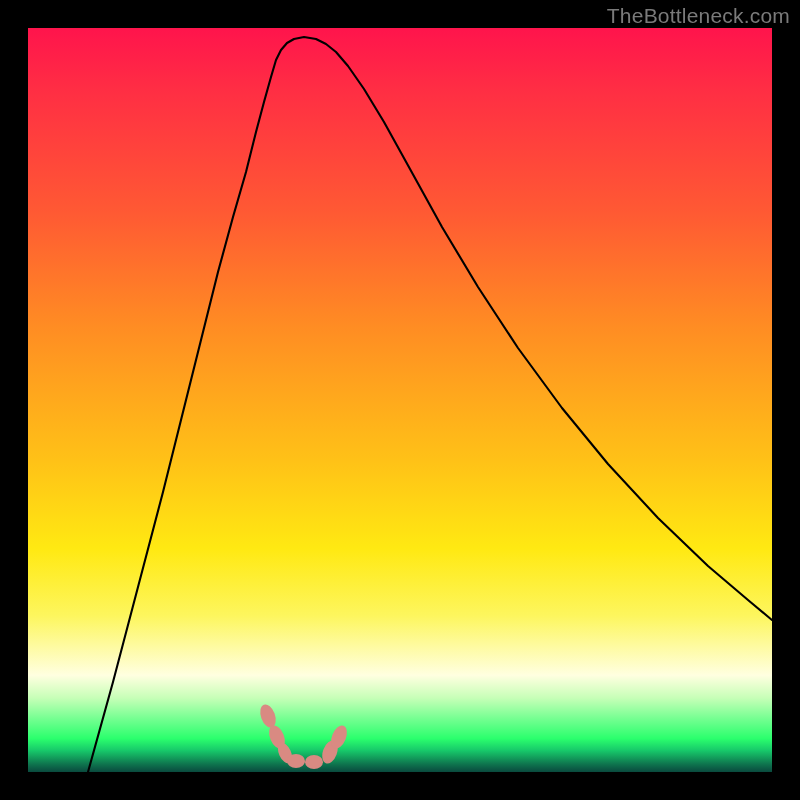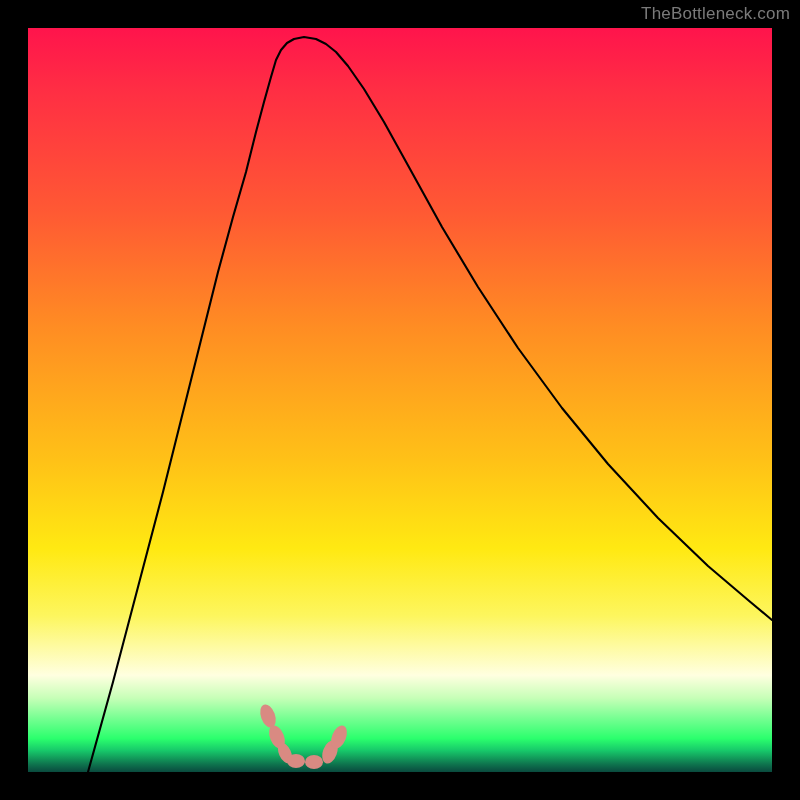--- a/index.html
+++ b/index.html
@@ -15,21 +15,21 @@
     position: relative;
     width: 800px;
     height: 800px;
     background: #000;
   }
   .watermark {
     position: absolute;
     top: 4px;
     right: 10px;
     color: #7a7a7a;
-    font-size: 17px;
+    font-size: 21px;
     font-weight: 400;
     letter-spacing: 0.2px;
     z-index: 10;
   }
   .plot {
     position: absolute;
     left: 28px;
     top: 28px;
     width: 744px;
     height: 744px;

